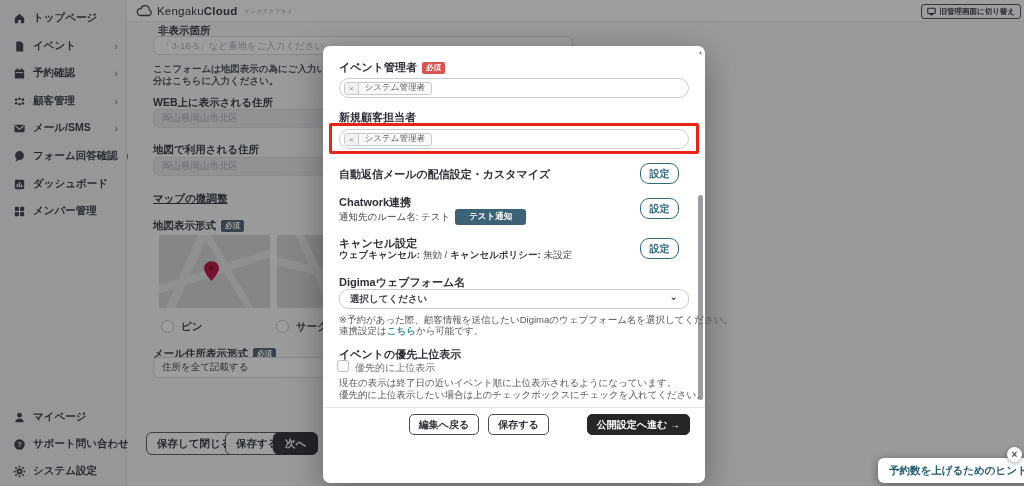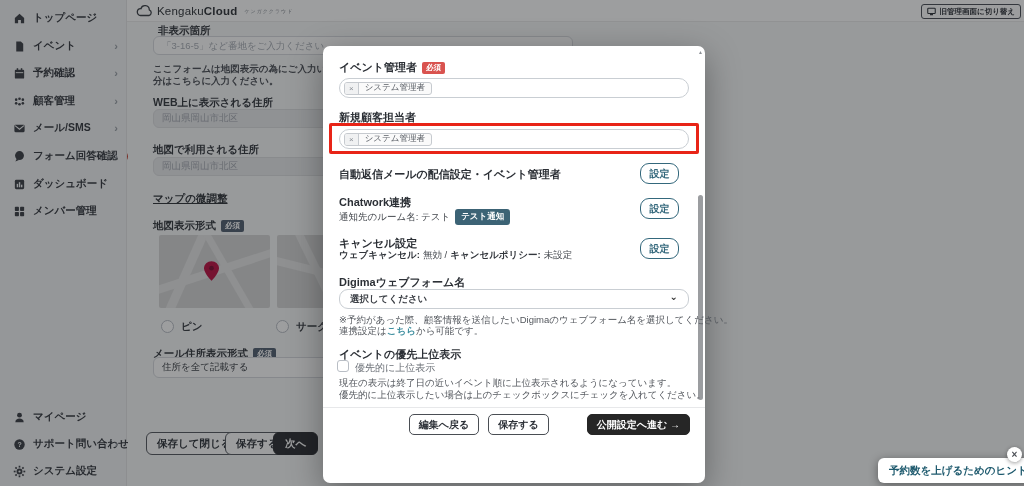--- a/index.html
+++ b/index.html
@@ -49,21 +49,21 @@
   .m-label { position:absolute; font-size:11px; font-weight:700; color:#2c3036; white-space:nowrap; }
   .req-badge { display:inline-block; background:#d9534f; color:#fff; font-size:7.5px; font-weight:700; padding:1px 4px; border-radius:2px; margin-left:5px; vertical-align:1px; }
   .token-input { position:absolute; left:16px; right:16px; height:20px; border:1px solid #c9ced3; border-radius:10px; background:#fff; display:flex; align-items:center; padding:0 4px; }
   .chip { display:flex; align-items:stretch; border:1px solid #c6cacf; border-radius:3px; overflow:hidden; background:#fafafa; height:13px; }
   .chip-x { display:flex; align-items:center; padding:0 4px; background:#f0f1f2; border-right:1px solid #c6cacf; color:#8a8f96; font-size:8px; cursor:pointer; }
   .chip-label { display:flex; align-items:center; padding:0 6px; font-size:8.5px; color:#5a5f66; }
   .annotation { position:absolute; left:6px; top:77px; width:370px; height:31px; border:3px solid #e82417; border-radius:2px; pointer-events:none; z-index:5; }
   .btn-set { position:absolute; right:26px; width:39px; height:21px; display:flex; align-items:center; justify-content:center; background:#fff; border:1.5px solid #34687c; border-radius:9px; color:#34687c; font-size:10px; font-weight:700; cursor:pointer; }
   .m-sub { position:absolute; font-size:9.5px; color:#43474d; white-space:nowrap; display:flex; align-items:center; gap:5px; }
   .m-sub b { font-weight:700; color:#33373d; }
-  .badge-teal { background:#3c6375; color:#fff; font-size:8.5px; font-weight:700; padding:2px 6px; border-radius:3px; }
+  .badge-teal { background:#3c6375; color:#fff; font-size:8.5px; font-weight:700; padding:2px 14px; border-radius:3px; }
   .m-select { position:absolute; left:16px; right:16px; height:20px; border:1px solid #c9ced3; border-radius:9px; background:#fff; display:flex; align-items:center; padding:0 10px; font-size:9.5px; font-weight:600; color:#3a3e44; cursor:pointer; }
   .m-select .chev { position:absolute; right:10px; font-size:10px; font-weight:700; color:#333; top:1px; }
   .m-note { position:absolute; font-size:9.5px; color:#53575d; white-space:nowrap; }
   .m-link { color:#3f8fa0; cursor:pointer;font-weight:bold; }
   .m-check { position:absolute; left:14px; width:12px; height:12px; border:1.5px solid #b9bec5; border-radius:3px; background:#fff; cursor:pointer; }
   .m-checklabel { position:absolute; left:32px; font-size:10px; color:#6a6f76; white-space:nowrap; }
   .m-divider { position:absolute; left:0; right:0; top:361px; height:1px; background:#e7e8ea; }
   .m-footer { position:absolute; right:15px; top:368px; display:flex; gap:9px; }
   .m-btn-outline { height:21px; display:flex; align-items:center; background:#fff; border:1.5px solid #4a4e54; border-radius:5px; font-size:10px; font-weight:700; color:#2e3239; padding:0 9px; cursor:pointer; }
   .m-btn-dark { height:21px; display:flex; align-items:center; background:#262626; border:1.5px solid #262626; border-radius:5px; font-size:10px; font-weight:700; color:#fff; padding:0 9px; cursor:pointer;margin-left:29px; }
@@ -270,21 +270,21 @@
 
     <div class="m-label" style="left:16px; top:64px">新規顧客担当者</div>
     <div class="annotation"></div>
     <div class="token-input" style="top:83px">
       <span class="chip">
         <span class="chip-x">×</span>
         <span class="chip-label">システム管理者</span>
       </span>
     </div>
 
-    <div class="m-label" style="left:16px; top:121px">自動返信メールの配信設定・イベント管理者</div>
+    <div class="m-label" style="left:16px; top:121px">自動返信メールの配信設定・カスタマイズ</div>
     <button class="btn-set" style="top:117px">設定</button>
 
     <div class="m-label" style="left:16px; top:149px">Chatwork連携</div>
     <div class="m-sub" style="left:16px; top:163px">
       <span>通知先のルーム名: テスト</span>
       <span class="badge-teal">テスト通知</span>
     </div>
     <button class="btn-set" style="top:152px">設定</button>
 
     <div class="m-label" style="left:16px; top:190px">キャンセル設定</div>

